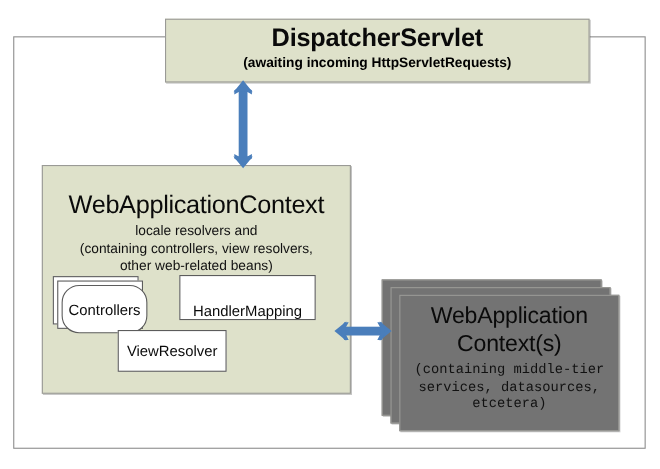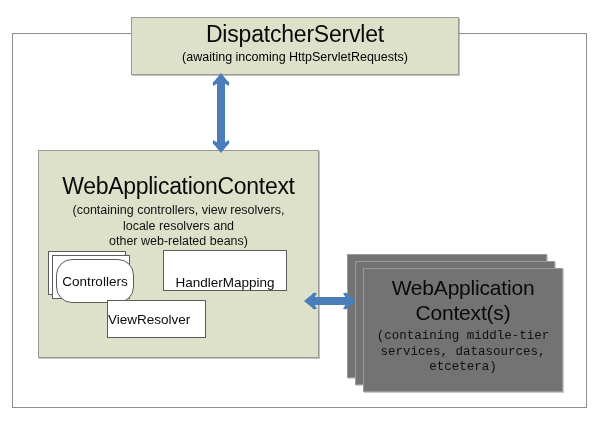--- a/index.html
+++ b/index.html
@@ -53,25 +53,26 @@
     height: 100%;
     display: flex;
     flex-direction: column;
     align-items: center;
     justify-content: flex-start;
     text-align: center;
   }
 
   
   #dispatcher-servlet {
-    left: 131px;
+    left: 150px;
     top: 17px;
-    width: 328px;
+    width: 386px;
     height: 58px;
     z-index: 6;
+    font-weight: bold;
   }
   #dispatcher-servlet .title {
     font-size: 23px;
     line-height: 27px;
     color: #0a0a0a;
     padding-top: 3px;
     letter-spacing: -0.2px;
   }
   #dispatcher-servlet .subtitle {
     font-size: 12.5px;
@@ -146,20 +147,21 @@
   }
 
   #view-resolver-box {
     left: 107px;
     top: 300px;
     width: 99px;
     height: 38px;
     z-index: 5;
     display: flex;
     align-items: center;
+    justify-content: center;
   }
   #view-resolver-box .lbl {
     font-size: 13.5px;
     color: #0a0a0a;
   }
 
   
   #context-stack {
     position: absolute;
     left: 347px;
@@ -234,22 +236,22 @@
       <path d="M13 81 L22 70 Q17 73 13 73 Q9 73 4 70 Z"></path>
       <path d="M5 10 Q9 7 13 7 Q17 7 21 10 L21 14 Q17 11 13 11 Q9 11 5 14 Z"></path>
       <path d="M5 72 Q9 75 13 75 Q17 75 21 72 L21 68 Q17 71 13 71 Q9 71 5 68 Z"></path>
     </g>
   </svg>
 
   <div class="ctx-box" id="web-application-context">
     <div class="box-inner">
       <div class="title">WebApplicationContext</div>
       <div class="subtitle">
+        <div>locale resolvers and</div>
         <div>(containing controllers, view resolvers,</div>
-        <div>locale resolvers and</div>
         <div>other web-related beans)</div>
       </div>
     </div>
   </div>
 
   <div id="controllers-stack">
     <div class="sheet s3"></div>
     <div class="sheet s2"></div>
     <div class="sheet s1">
       <span class="lbl">Controllers</span>

